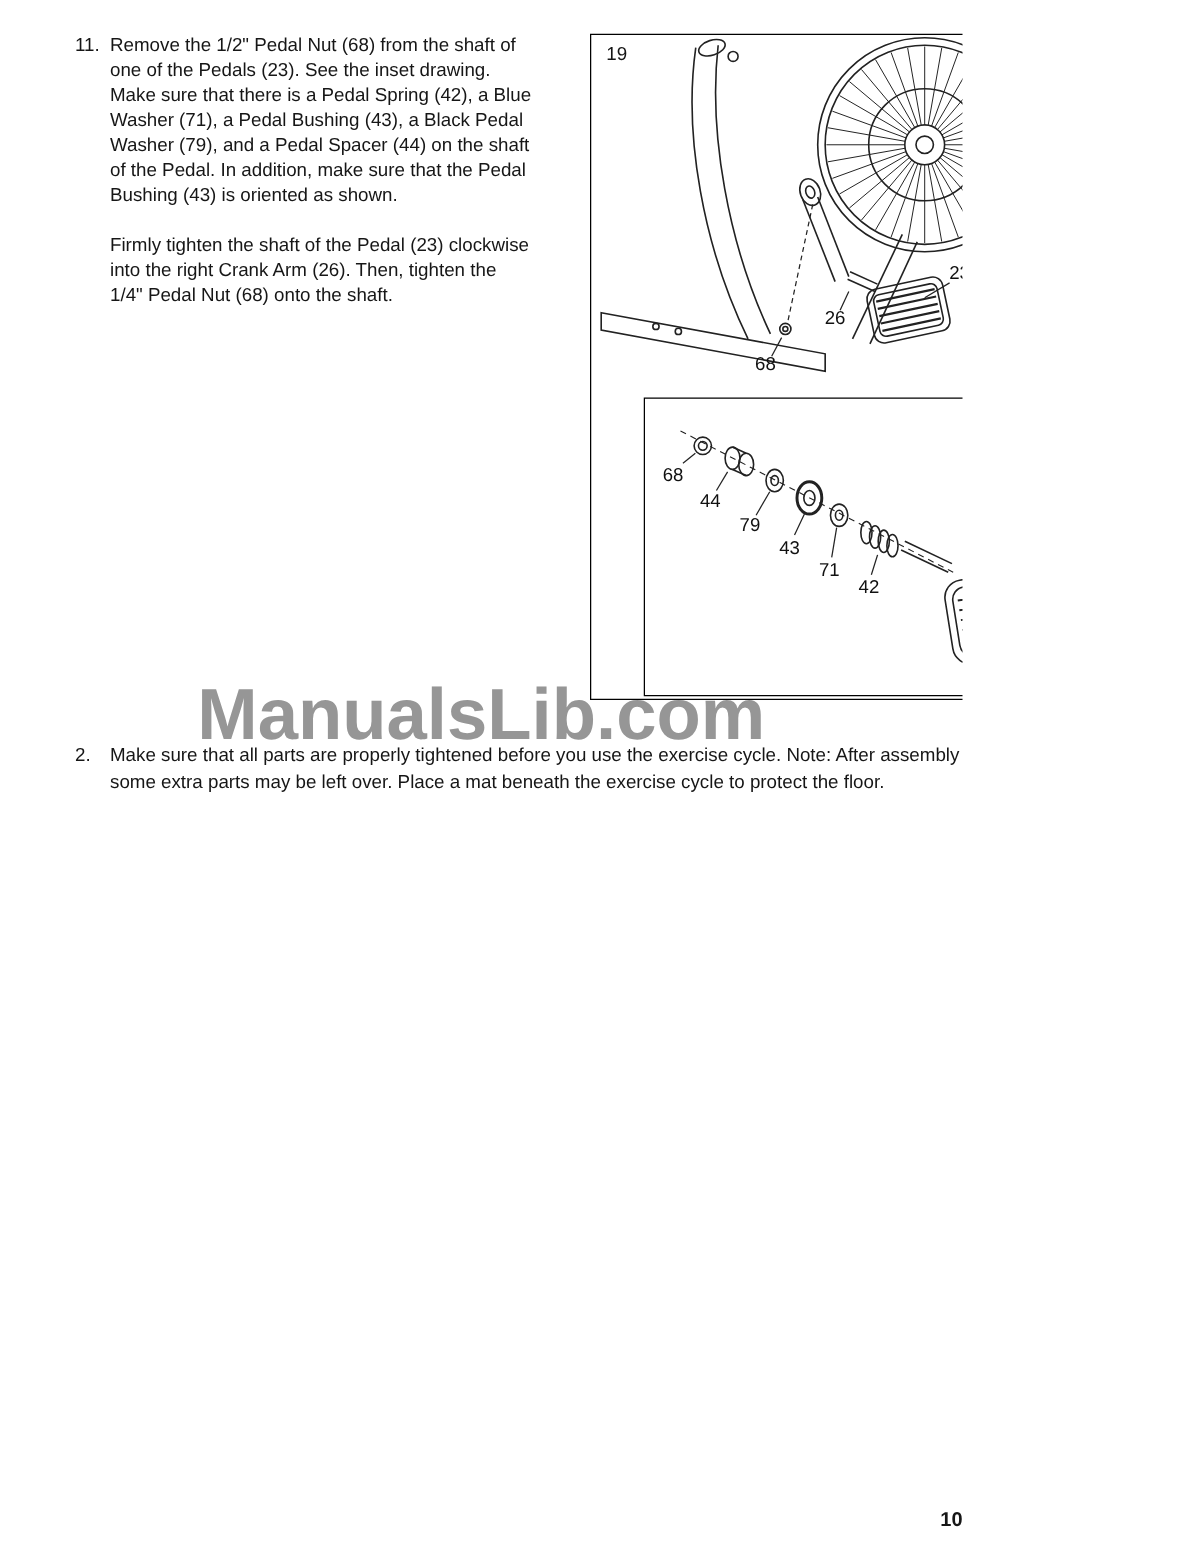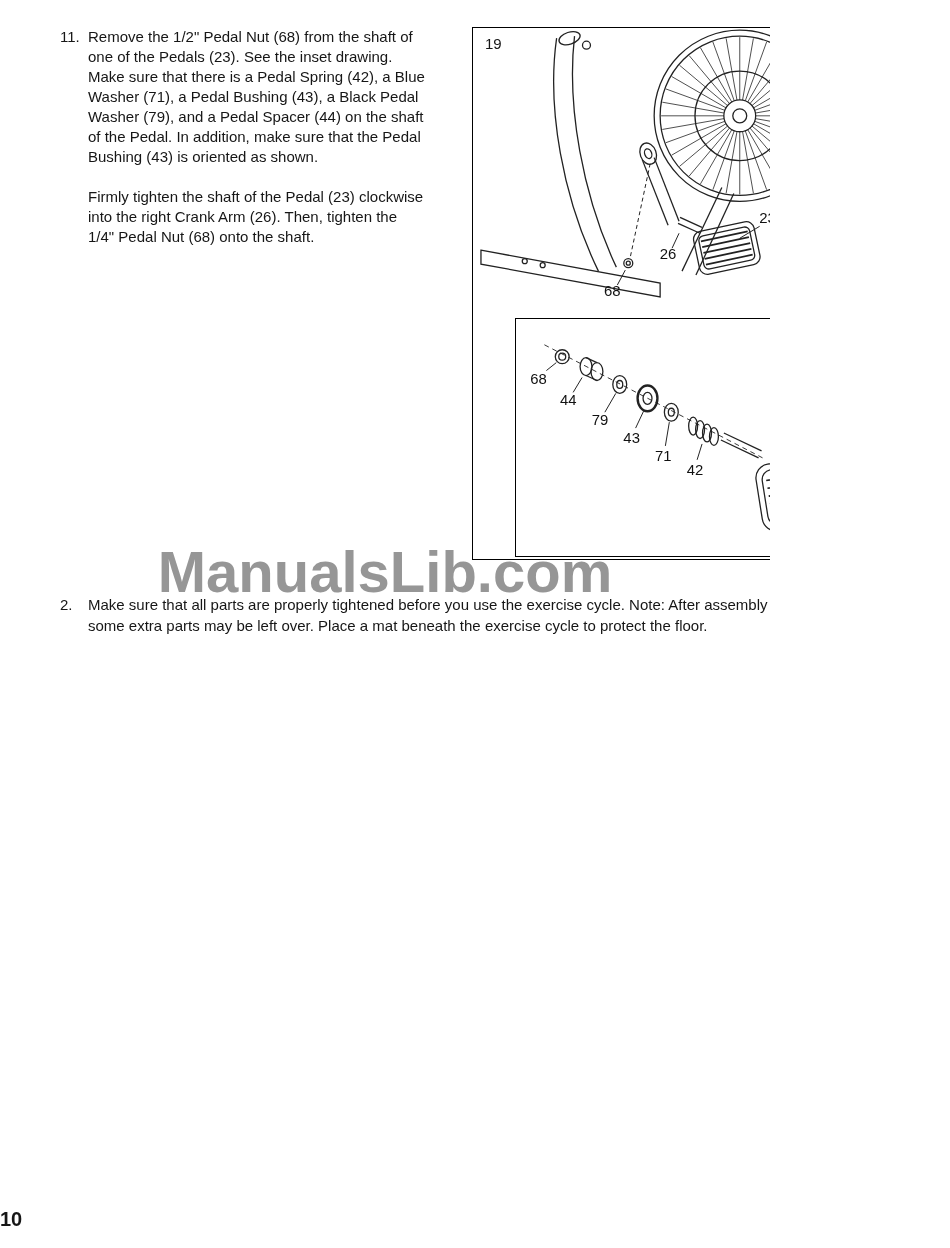--- a/index.html
+++ b/index.html
@@ -22,21 +22,21 @@
   .fig-label{position:absolute;left:12px;top:7px;font-size:15px}
   .inset-box{position:absolute;left:42px;top:290px;width:387px;height:239px;border:1.5px solid #000;background:#fff}
   .inset-box > svg{position:absolute;left:0;top:0;width:100%;height:100%}
 
   svg{display:block}
   svg text{font-family:"Liberation Sans",sans-serif;font-size:15px;fill:#111;stroke:none}
 
   .watermark{position:absolute;left:50%;top:538px;transform:translateX(-50%);
     font-size:58px;font-weight:bold;color:#737373;opacity:.75;white-space:nowrap;z-index:5}
 
-  .page-number{position:absolute;left:0;top:1208px;width:100%;text-align:left;font-weight:bold;font-size:20px}
+  .page-number{position:absolute;left:0;top:1208px;width:100%;text-align:right;font-weight:bold;font-size:16px}
 </style>
 </head>
 <body>
 
 <div class="page">
 
   <div class="step step11">
     <span class="step-num">11.</span>
     <div class="step-body">
       <p><span>Remove the 1/2" Pedal Nut (68) from the shaft of one of the Pedals (23). </span><b>See the inset drawing.</b><span> Make sure that there is a Pedal Spring (42), a Blue Washer (71), a Pedal Bushing (43), a Black Pedal Washer (79), and a Pedal Spacer (44) on the shaft of the Pedal. In addition, make sure that the Pedal Bushing (43) is oriented as shown.</span></p>

